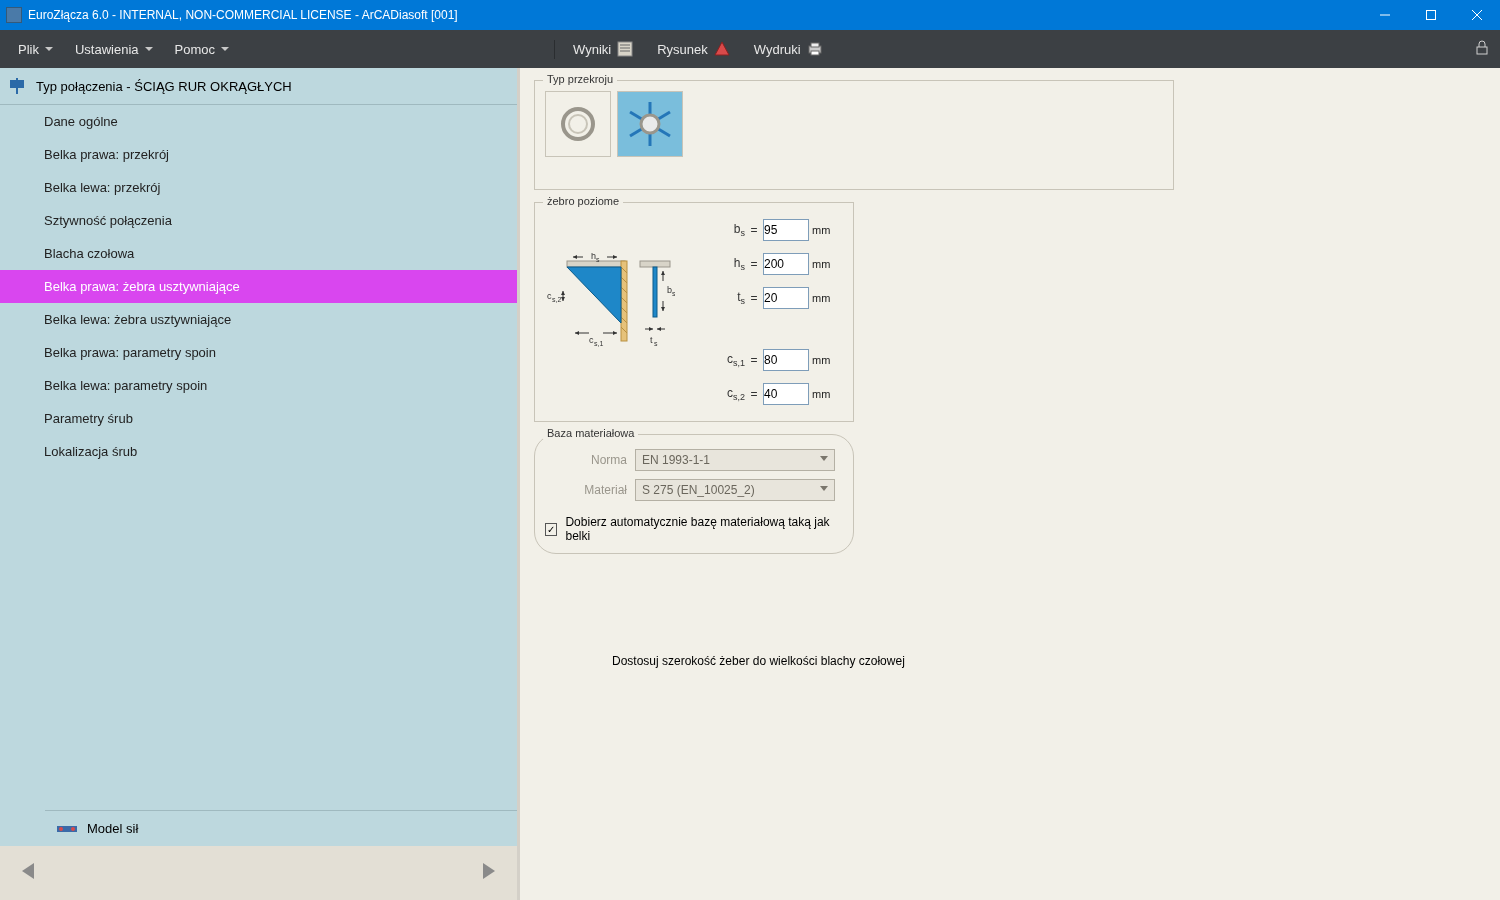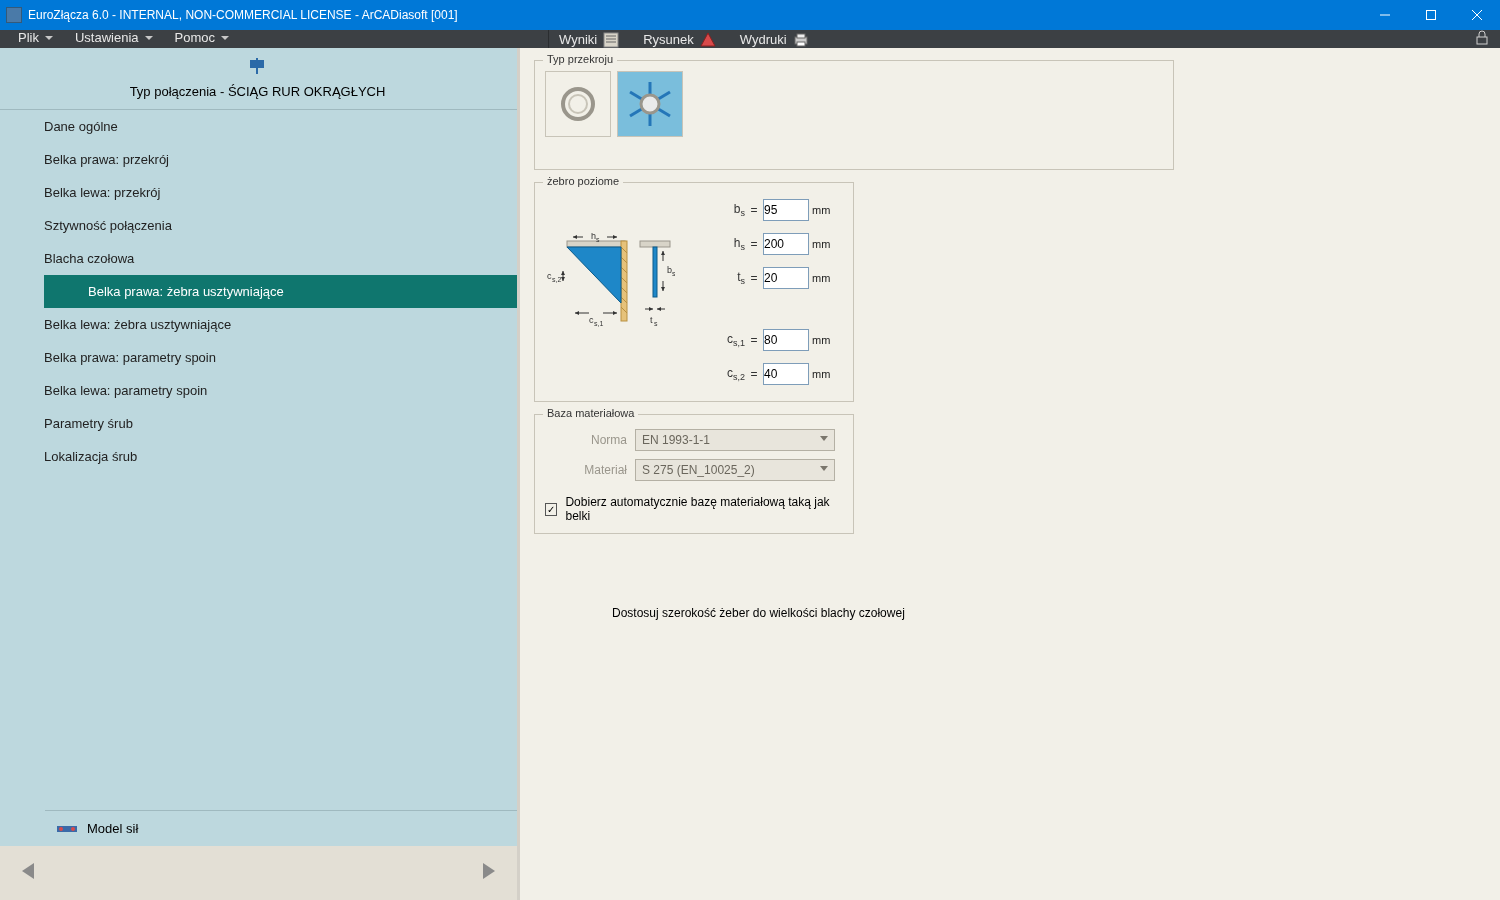--- a/index.html
+++ b/index.html
@@ -30,28 +30,27 @@
 }
 .titlebar .spacer { flex: 1; }
 .titlebar .winbtn {
   width: 46px; height: 30px;
   display: flex; align-items: center; justify-content: center;
   color: #fff; font-size: 12px;
 }
 .menubar {
   background: #3c4044;
   color: #e8e8e8;
-  height: 18px;
-  display: flex;
-  align-items: flex-start;
+  height: 38px;
+  display: flex;
+  align-items: center;
   font-size: 13px;
-  gap: 28px;
 }
 .menubar .left { display: flex; flex: 0 0 520px; align-items: center; padding-left: 8px; gap: 2px; }
-.menubar .right { display: flex; flex: 1; align-items: center; gap: 4px; border-left: 1px solid #2a2d30; }
+.menubar .right { display: flex; flex: 1; align-items: center; padding-left: 8px; gap: 4px; border-left: 1px solid #2a2d30; margin-left: 34px; }
 .menubar .item {
   display: flex; align-items: center; gap: 6px;
   padding: 0 10px; height: 100%;
 }
 .menubar .caret {
   width: 0; height: 0;
   border-left: 4px solid transparent;
   border-right: 4px solid transparent;
   border-top: 4px solid #c8c8c8;
 }
@@ -68,40 +67,38 @@
   display: flex;
   flex-direction: column;
   border-right: 3px solid #d4d0c8;
 }
 .side-header {
   background: #bdd8de;
   padding: 10px 12px 10px 10px;
   display: flex; align-items: center; gap: 10px;
   font-size: 13px;
   border-bottom: 1px solid #9fb9bf;
-  flex-direction: column;
 }
 .side-header .hicon {
   width: 16px; height: 16px;
 }
 .side-list {
   flex: 1;
   background: #bdd8de;
   overflow: auto;
 }
 .side-item {
   padding: 9px 12px 9px 44px;
   font-size: 13px;
   color: #222;
   cursor: pointer;
 }
 .side-item.active {
-  background: #0f766e;
+  background: #d946ef;
   color: #fff;
-  margin-left: 44px;
 }
 .side-group {
   display: flex; align-items: center; gap: 10px;
   padding: 10px 12px;
   font-size: 13px;
   border-top: 1px solid #9fb9bf;
   margin-left: 45px;
 }
 .side-group .gicon { width: 20px; height: 14px; }
 .side-nav {
@@ -199,21 +196,21 @@
   font-size: 12px;
 }
 .check-row .cbox {
   width: 13px; height: 13px;
   border: 1px solid #555;
   display: flex; align-items: center; justify-content: center;
   font-size: 10px; color: #000;
 }
 .bottom-check {
   display: flex; align-items: center; gap: 8px;
-  margin-top: 72px;
+  margin-top: 100px;
   margin-left: 70px;
   font-size: 12px;
 }
 </style>
 </head>
 <body>
 
 <div class="titlebar">
   <span class="appicon"></span>
   <span>EuroZłącza 6.0 - INTERNAL, NON-COMMERCIAL LICENSE - ArCADiasoft [001]</span>
@@ -450,21 +447,21 @@
           <div class="field-row">
             <span class="lbl">c<span class="sub">s,2</span></span>
             <span class="eq">=</span>
             <input type="text" value="40" style="">
             <span class="unit">mm</span>
           </div>
         </div>
       </div>
     </div>
 
-    <div class="fieldset" style="width:320px;">
+    <div class="fieldset" style="width:320px;border-radius:22px;">
       <div class="legend">Baza materiałowa</div>
       <div class="baza-row">
         <span class="blabel">Norma</span>
         <div class="combo">
           <span>EN 1993-1-1</span>
           <span class="cd"></span>
         </div>
       </div>
       <div class="baza-row">
         <span class="blabel">Materiał</span>

